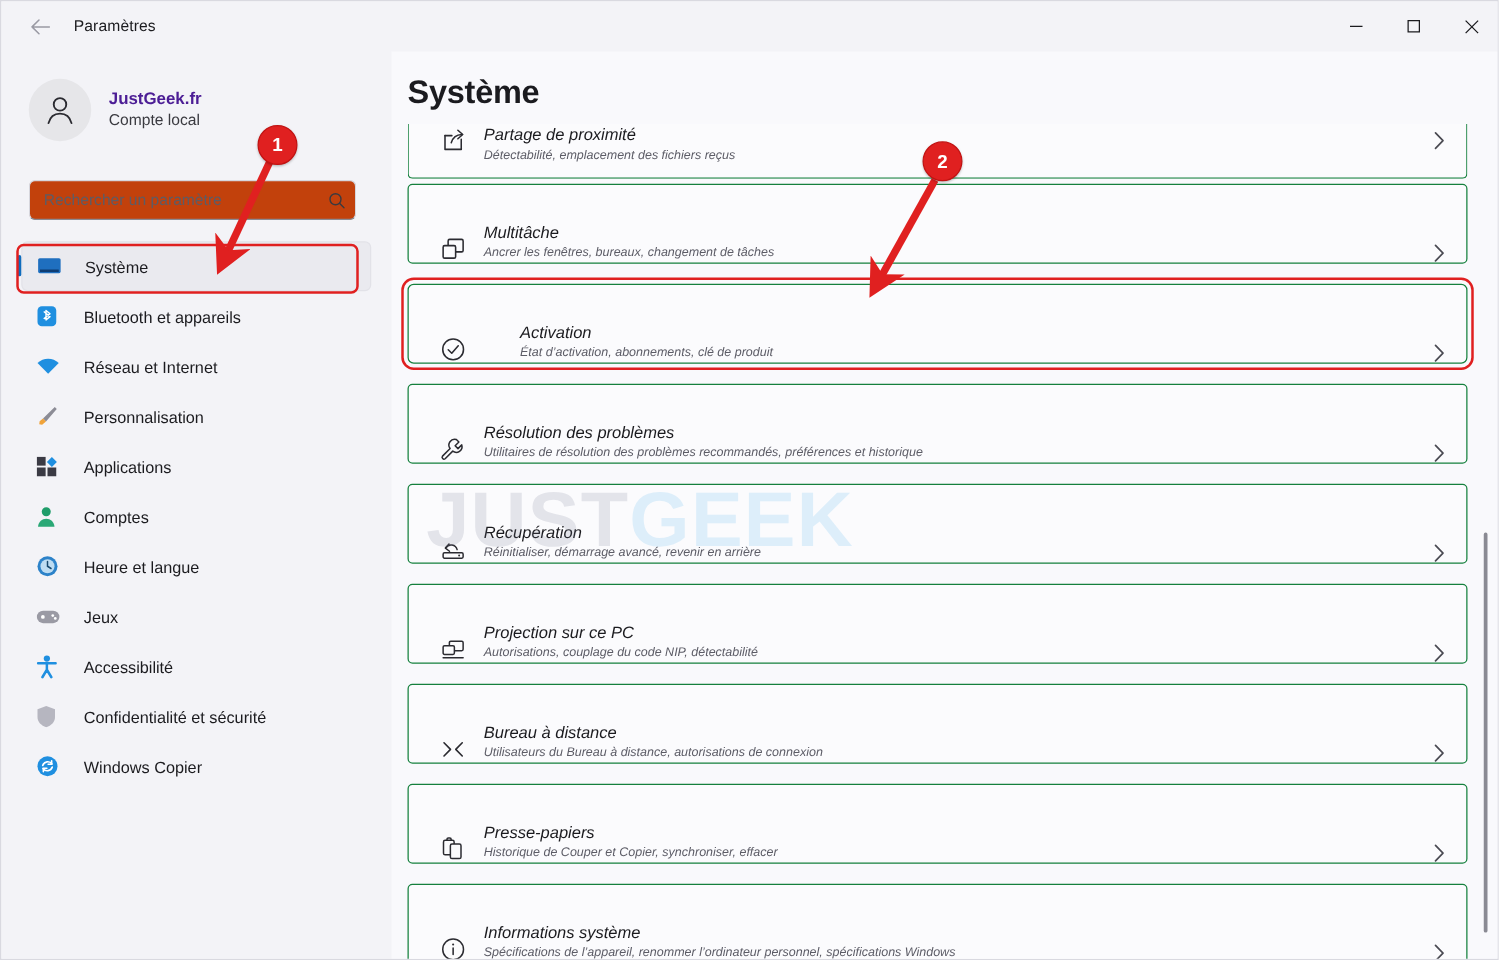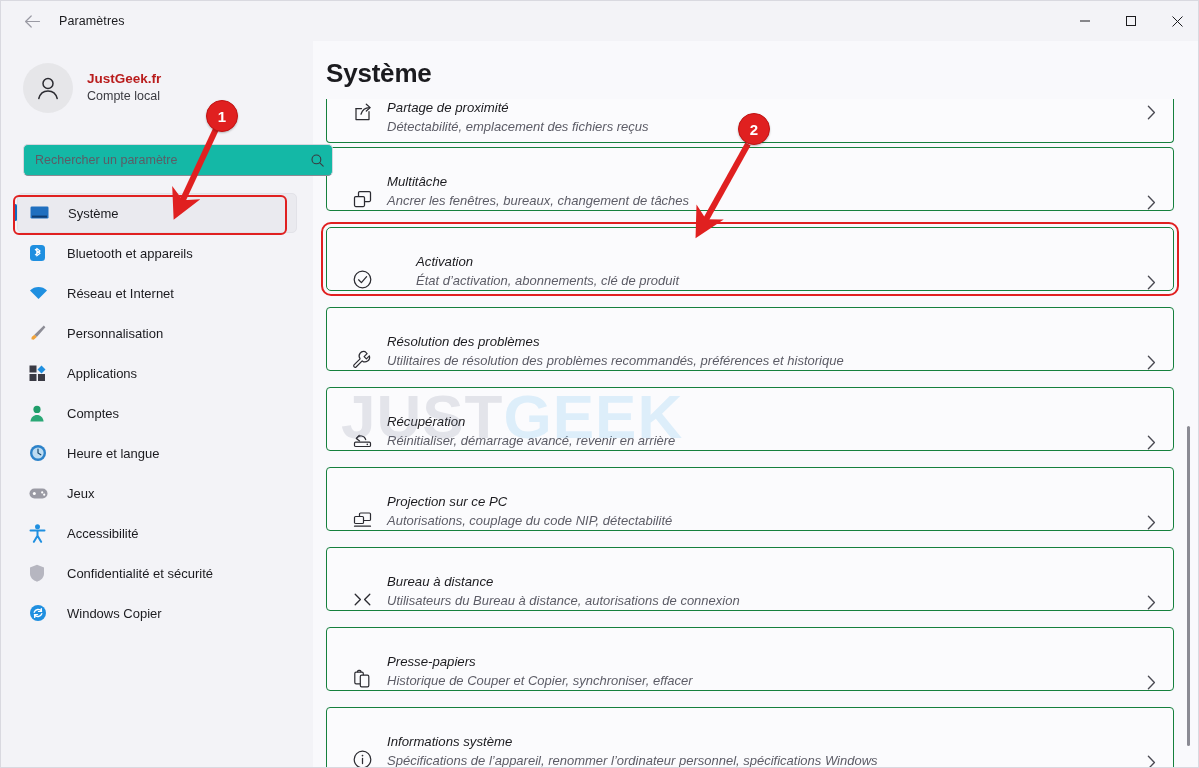--- a/index.html
+++ b/index.html
@@ -78,29 +78,29 @@
     margin: 22px 0 0 22px;
   }
   .avatar {
     width: 50px; height: 50px;
     border-radius: 50%;
     background: #e6e6e9;
     display: flex; align-items: center; justify-content: center;
     flex: none;
   }
   .acct-txt { margin-left: 14px; line-height: 1.25; }
-  .acct-name { font-size: 13.5px; font-weight: bold; color: #b91c1c; text-align: center; }
+  .acct-name { font-size: 13.5px; font-weight: bold; color: #4c1d95; text-align: center; }
   .acct-sub  { font-size: 12.5px; color: #3a3a40; margin-top: 1px; }
 
   
   .search-wrap {
     position: absolute;
     left: 22px; top: 103px;
-    width: 310px; height: 32px;
-    background: #14b8a6;
+    width: 262px; height: 32px;
+    background: #c2410c;
     border: 1px solid #d6d6dd;
     border-bottom: 1px solid #8a8a93;
     border-radius: 5px;
     display: flex; align-items: center;
   }
   .search-input {
     border: 0; outline: 0; background: transparent;
     font-family: "Liberation Sans", sans-serif;
     font-size: 12.5px;
     color: #1b1b1f;
@@ -189,21 +189,21 @@
   }
   .card-ico {
     width: 38px; flex: none;
     display: flex; align-items: center; justify-content: center;
     color: #2b2b31;
   }
   .card.first .card-ico { align-items: flex-start; padding-top: 2px; }
   .card-txt { flex: 1; padding-left: 6px; }
   .card.first .card-txt { padding-top: 0; }
   .card-title { font-size: 13.2px; color: #1b1b1f; line-height: 1.35; }
-  .card-sub   { font-size: 13px; color: #5c5c66; line-height: 1.4; margin-top: 1px; }
+  .card-sub   { font-size: 10px; color: #5c5c66; line-height: 1.4; margin-top: 1px; }
   .chev {
     width: 44px; flex: none;
     display: flex; align-items: center; justify-content: center;
     color: #4a4a52;
   }
   .card.first .chev { align-items: flex-start; padding-top: 6px; }
 
   
   .card.highlight {
     outline: 2px solid #e02020;

